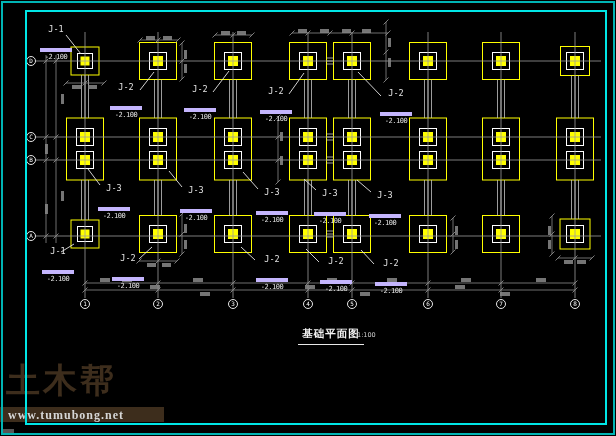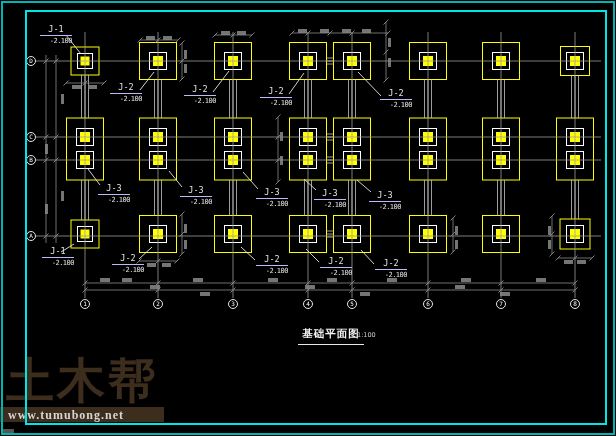--- a/index.html
+++ b/index.html
@@ -5,28 +5,28 @@
   html,body{margin:0;padding:0;background:#000;}
   #stage{position:relative;width:616px;height:436px;background:#000;overflow:hidden;
          font-family:"DejaVu Sans",sans-serif;}
   .frame{position:absolute;pointer-events:none;}
   #frame-outer{left:1px;top:1px;width:610px;height:430px;border:2px solid #00b4b4;}
   #frame-inner{left:25px;top:10px;width:578px;height:411px;border:2px solid #00e6e6;}
   #cad{position:absolute;left:0;top:0;}
   #labels{position:absolute;left:0;top:0;width:616px;height:436px;}
   .flabel{position:absolute;width:32px;text-align:center;color:#e2e2e2;
           font-family:"DejaVu Sans Mono",monospace;line-height:10px;}
-  .flabel .fname{font-size:8.5px;border-bottom:1px solid #c4b5fd;padding-bottom:1px;}
-  .flabel .felev{font-size:7px;letter-spacing:-0.5px;text-align:right;}
+  .flabel .fname{font-size:8.5px;border-bottom:4px solid #c4b5fd;padding-bottom:14px;}
+  .flabel .felev{font-size:7px;letter-spacing:-0.5px;}
   #title-wrap{position:absolute;left:296px;top:322px;width:70px;text-align:center;}
   #drawing-title{display:inline-block;color:#f2f2f2;font-size:10.5px;font-weight:bold;
                  letter-spacing:1px;border-bottom:1.5px solid #e8e8e8;padding:0 4px 3px 4px;}
   #drawing-scale{position:absolute;left:357px;top:331px;color:#cfcfcf;font-size:6.5px;text-align:right;}
   #watermark-brand{position:absolute;left:6px;top:354px;width:160px;
-                   color:#3d2d1c;font-size:48px;font-weight:bold;letter-spacing:3px;
+                   color:#3d2d1c;font-size:34px;font-weight:bold;letter-spacing:3px;
                    font-family:"DejaVu Sans",sans-serif;line-height:52px;white-space:nowrap;}
   #watermark-bar{position:absolute;left:0px;top:407px;width:164px;height:15px;background:#3d2d1c;}
   #watermark-url{position:absolute;left:8px;top:408px;color:#d6d6d6;font-size:12px;
                  font-weight:bold;letter-spacing:1px;font-family:Liberation Serif, serif;}
   .smudge{position:absolute;background:#7a7a7a;opacity:.7;}
 </style>
 </head>
 <body>
 
 <div id="stage">

